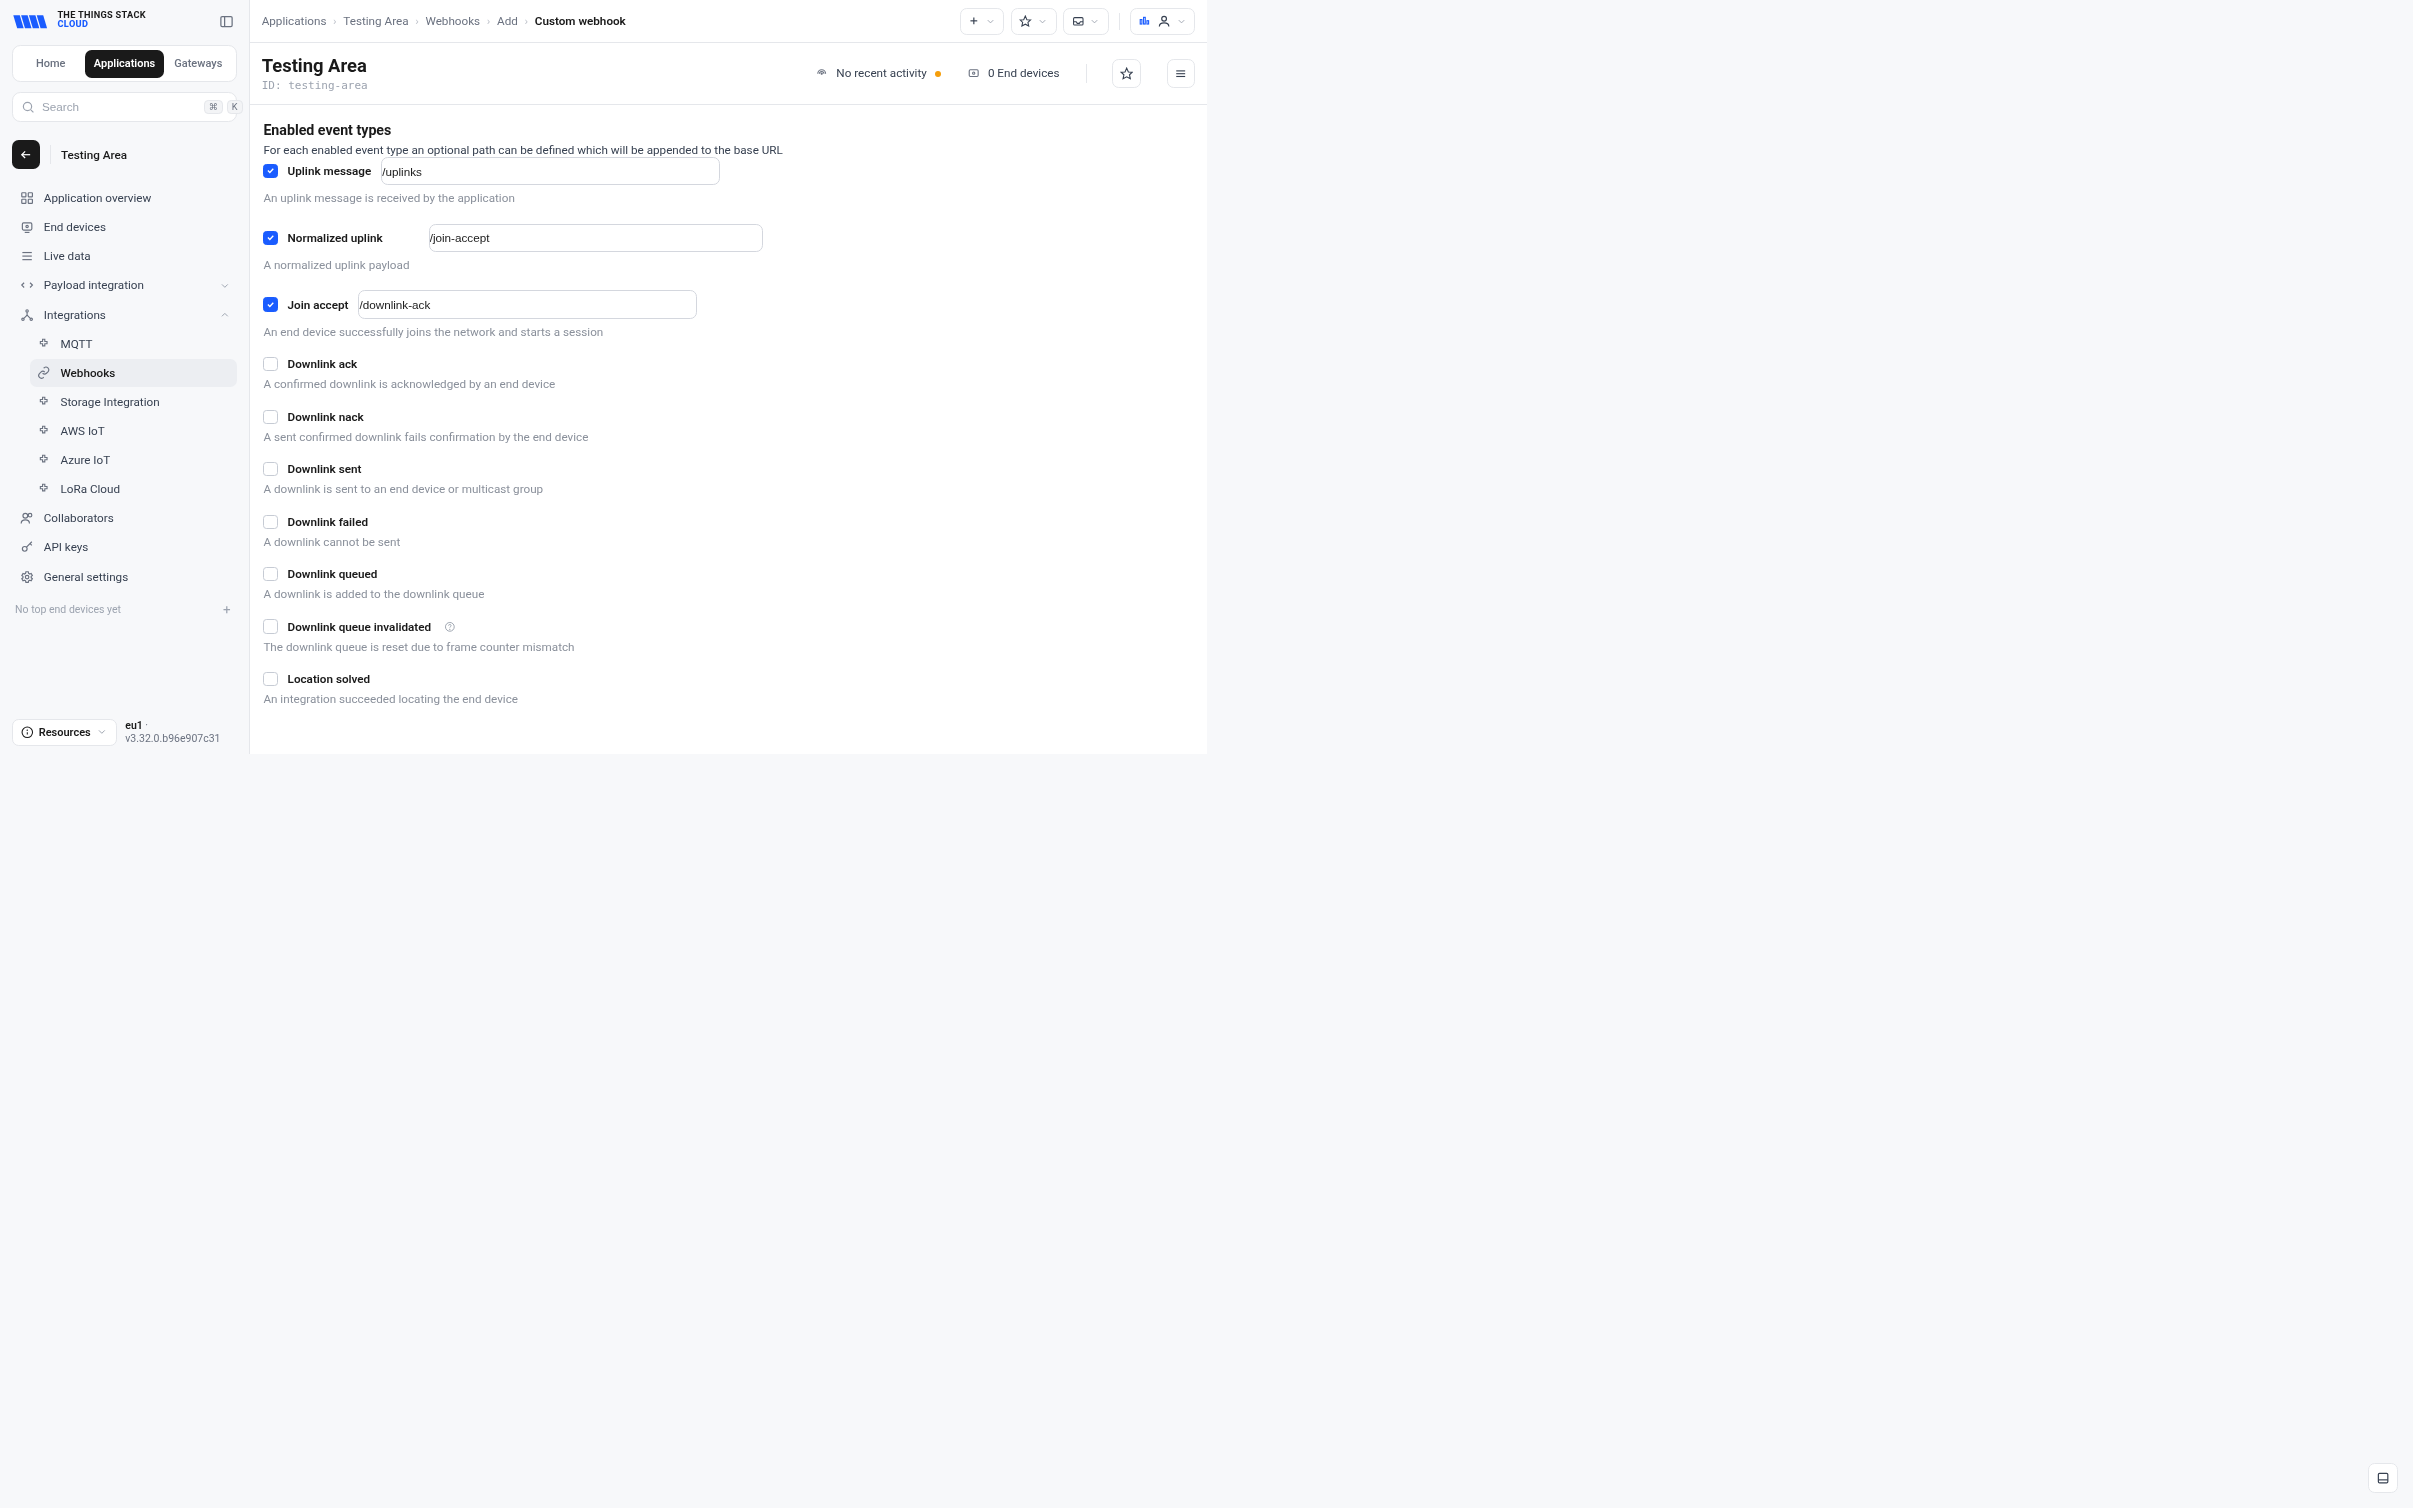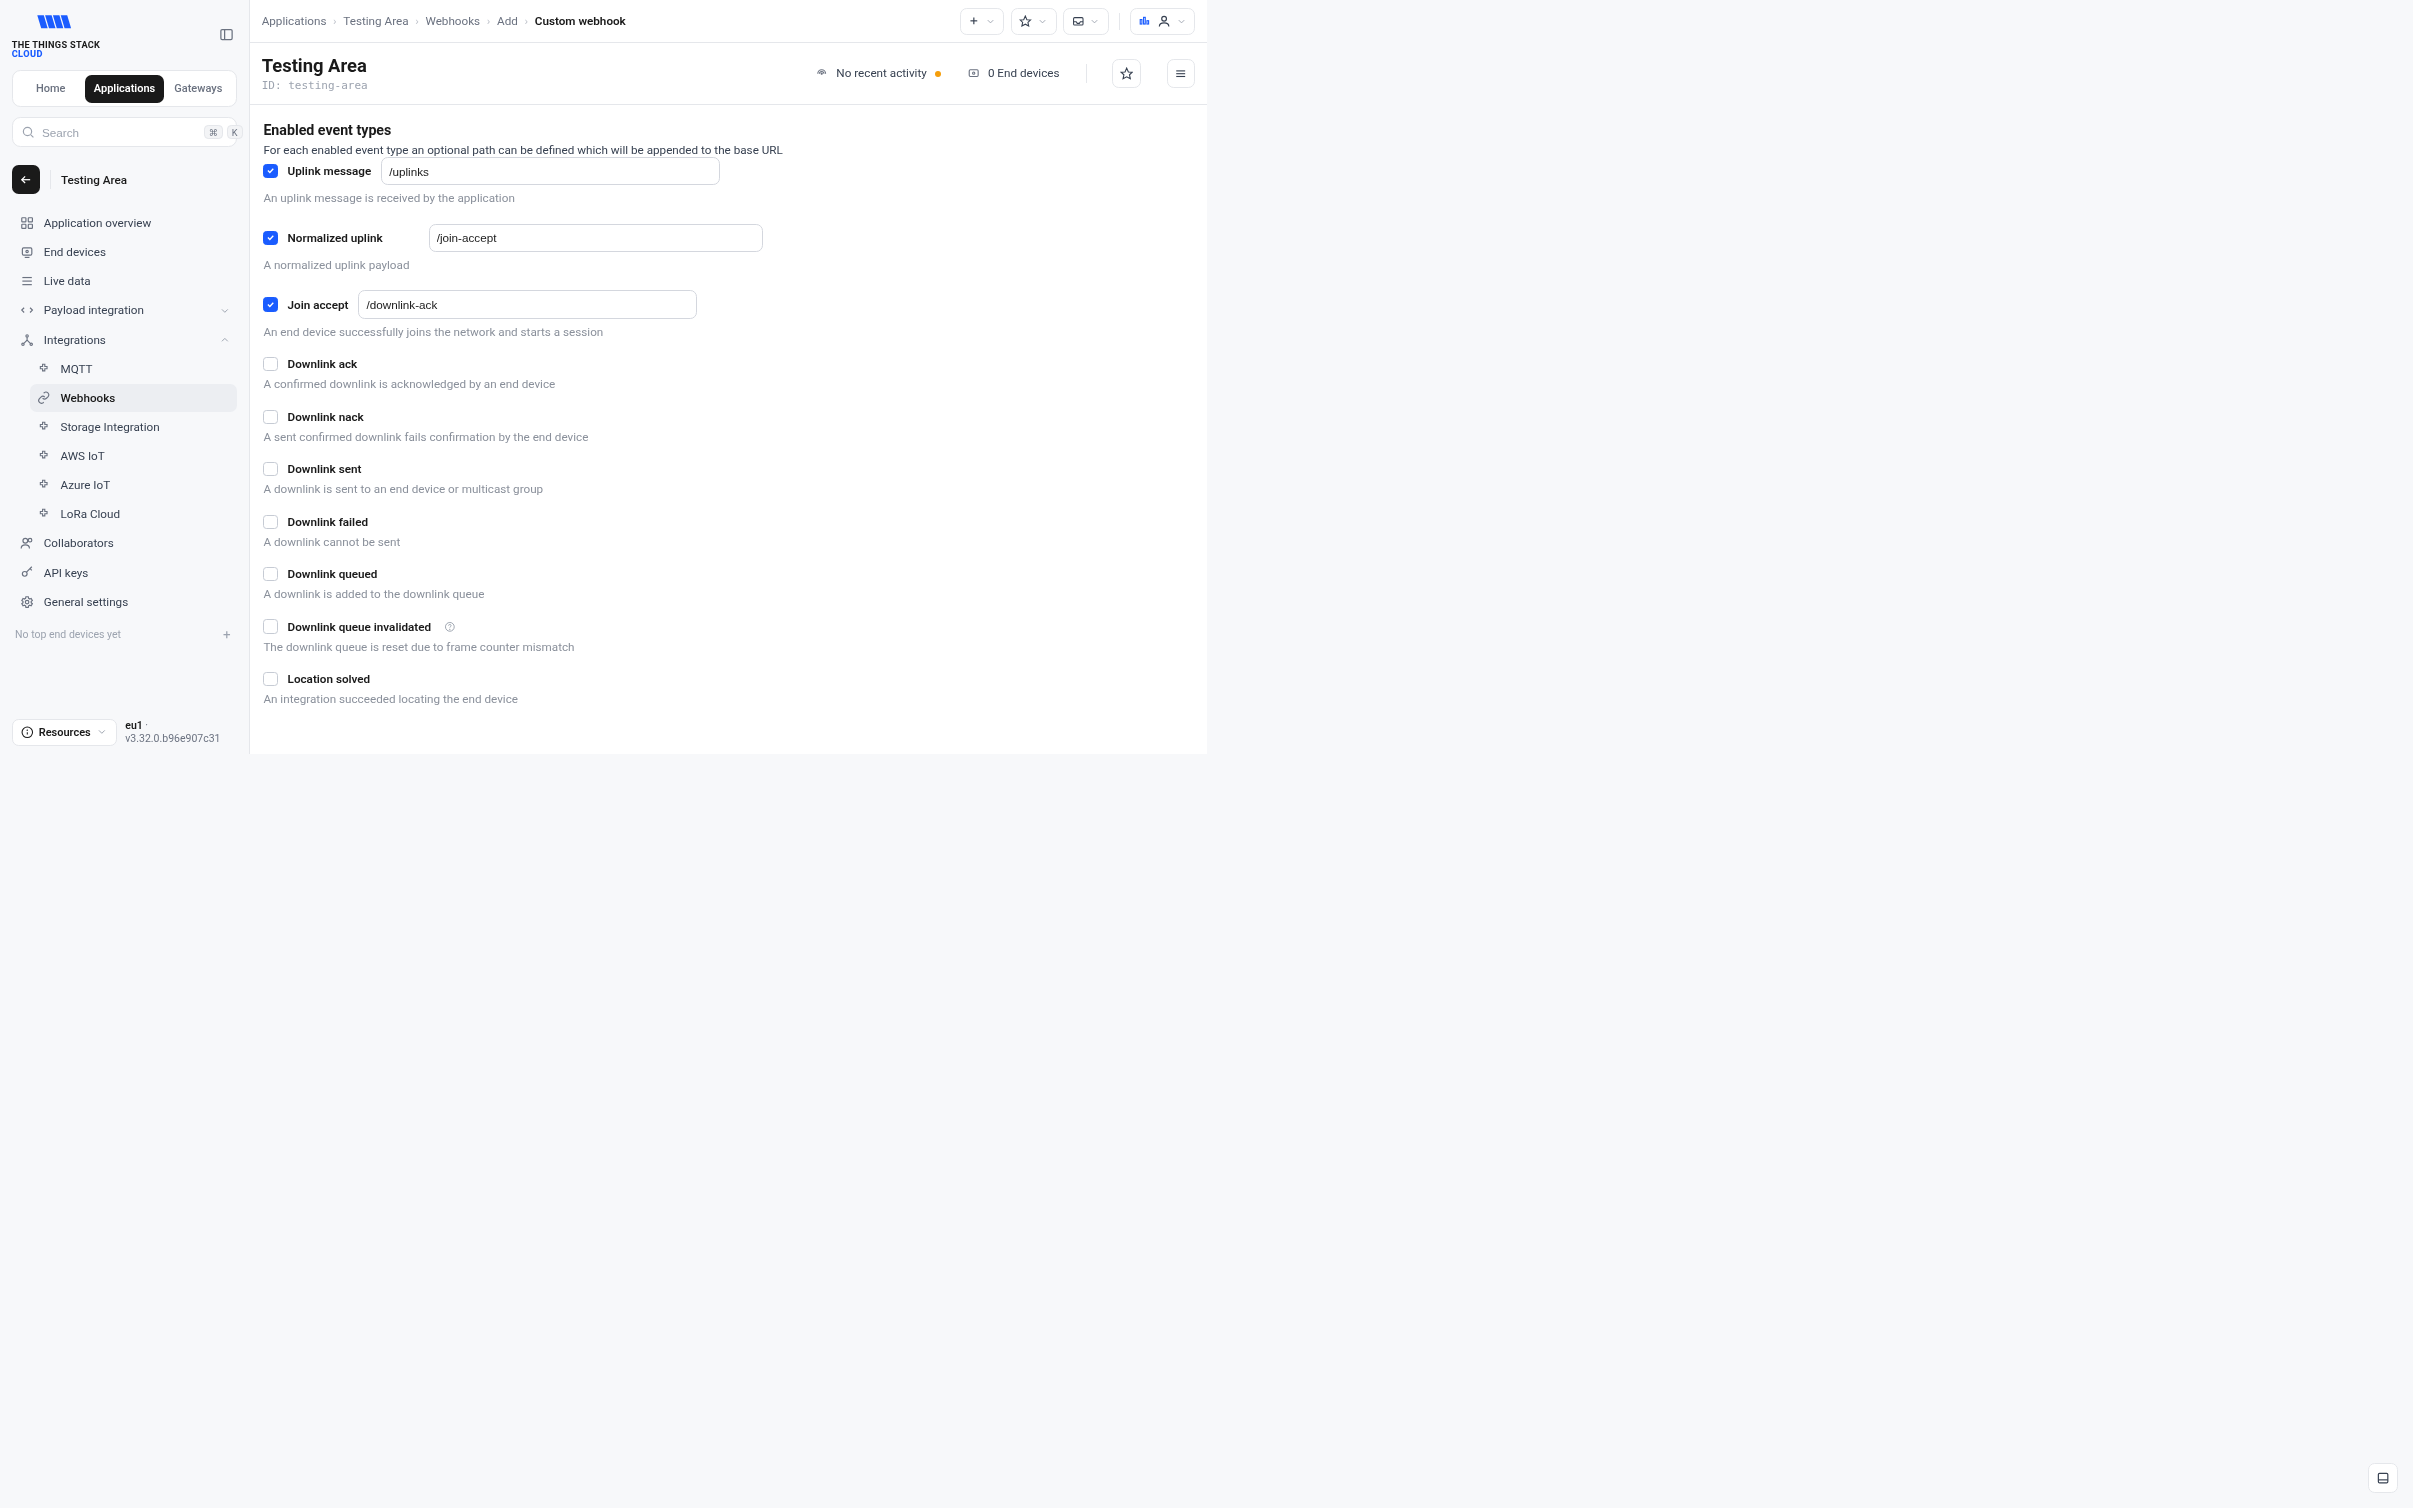--- a/index.html
+++ b/index.html
@@ -17,21 +17,21 @@
 .sidebar {
   width: 250px;
   height: 100%;
   display: flex;
   flex-direction: column;
   border-right: 0.8px solid #e5e7eb;
   padding: 10px 11.7px 8.4px 11.7px;
   background: #f7f8fa;
 }
 .brand { display: flex; align-items: center; gap: 8.4px; margin-bottom: 11.7px; }
-.brand-logo { display:flex; align-items:center; gap:6.7px;flex-direction:column; }
+.brand-logo { display:flex; align-items:flex-start; gap:6.7px; }
 .brand-logo svg { width: 39px; height: 23.5px; }
 .brand-text { line-height: 1; }
 .brand-text .t1 { font-size: 9.2px; font-weight:700; letter-spacing:0.3px; color:#1a1a1a; }
 .brand-text .t2 { font-size: 9.2px; font-weight:800; letter-spacing:0.4px; color:#1a5cff; }
 .brand-collapse { margin-left:auto; width:22px; height:22px; display:flex; align-items:center; justify-content:center; color:#6b7280; }
 
 .nav-tabs {
   display:flex; gap:0; background:#fff; border:0.8px solid #e5e7eb;
   border-radius:8.4px; padding:3.4px; margin-bottom: 10px;
 }
@@ -119,21 +119,21 @@
 .event-top { display:flex; align-items:center; gap:10px; margin-bottom:5.9px; }
 .chk {
   width:14.2px; height:14.2px; border-radius:3.4px; border:1.3px solid #c6cbd4;
   display:flex; align-items:center; justify-content:center; cursor:pointer; flex-shrink:0;
   background:#fff;
 }
 .chk.checked { background:#1a5cff; border-color:#1a5cff; }
 .chk.checked svg { stroke:#fff; }
 .event-label { font-size:11.7px; font-weight:600; color:#1a1a1a; white-space:nowrap; }
 .event-input {
-  height:28.5px; border:0.8px solid #d4d7de; border-radius:6.7px; padding:0 7px;
+  height:28.5px; border:0.8px solid #d4d7de; border-radius:6.7px; padding:0 0;
   font-size:11.7px; color:#1a1a1a; outline:none;
 }
 .event-input.w1 { width:339px; }
 .event-input.w2 { width:334px;margin-left:36px; }
 .event-input.w3 { width:339px; }
 .event-desc { font-size:11.7px; color:#8a909b; }
 .help-icon { color:#9ca3af; display:inline-flex; margin-left:2.5px; }
 
 .float-btn {
   position:fixed; right:15px; bottom:15px; width:30px; height:30px;

